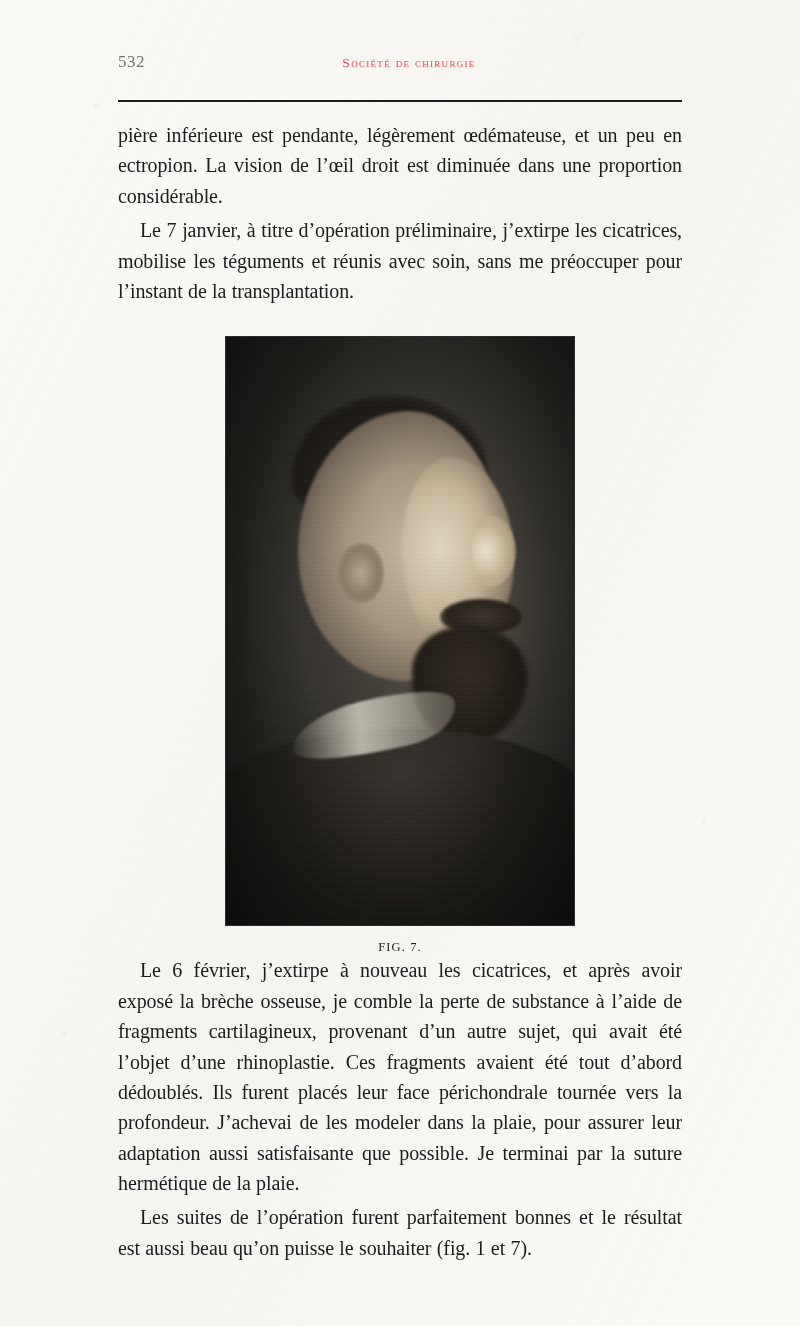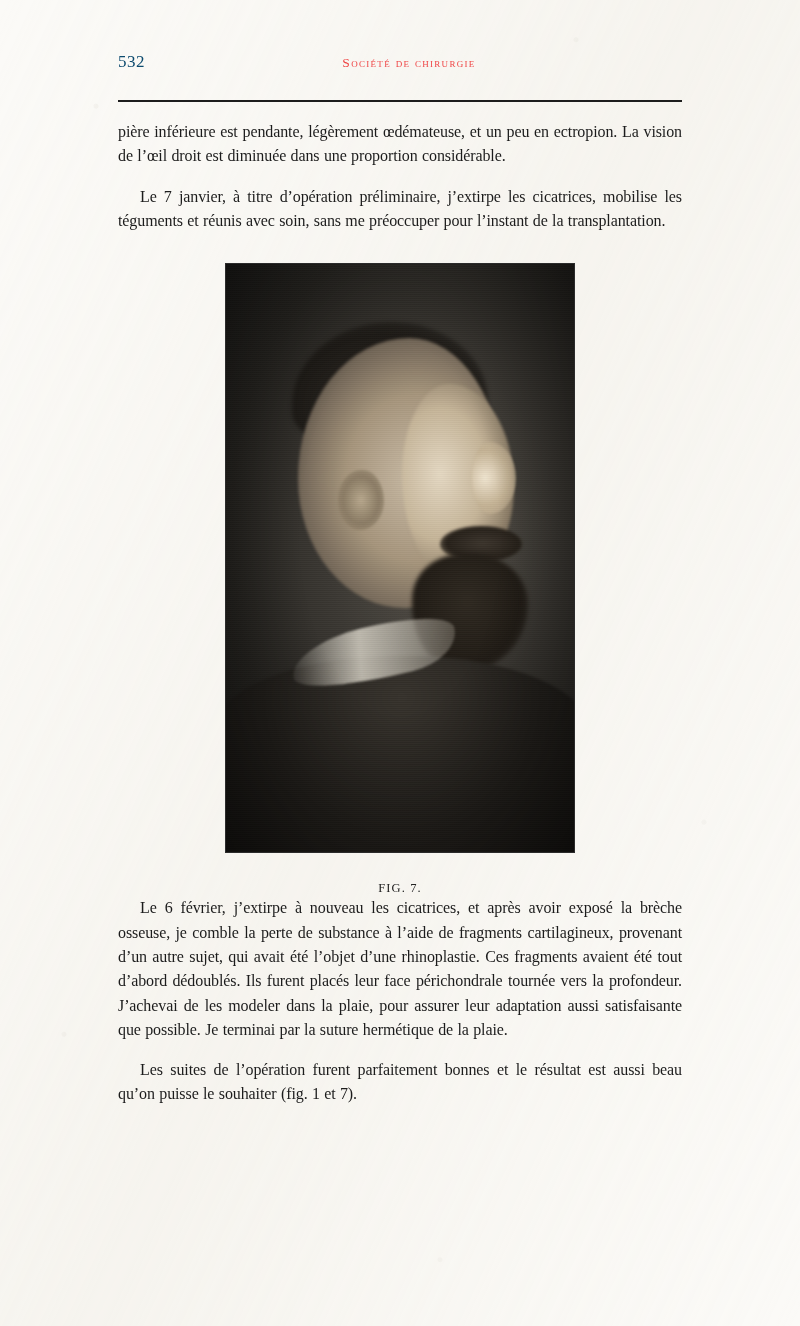--- a/index.html
+++ b/index.html
@@ -43,50 +43,50 @@
   }
   .running-head {
     display: flex;
     align-items: baseline;
     height: 22px;
     margin-bottom: 26px;
   }
   .folio {
     font-size: 17px;
     letter-spacing: .5px;
-    color: #0c4a6e;
+    color: #737373;
     width: 70px;
   }
   .head-title {
     flex: 1;
     text-align: center;
     font-size: 13.5px;
     letter-spacing: 1.3px;
     font-variant: small-caps;
     text-transform: lowercase;
     color: #ef4444;
     padding-right: 52px;
   }
   .head-title::first-letter { text-transform: uppercase; }
   .rule {
     border: 0;
     border-top: 2px solid #1d1d1d;
     margin: 4px 0 18px 0;
     width: 100%;
   }
   p.body {
-    font-size: 16px;
+    font-size: 20px;
     line-height: 1.52;
     text-align: justify;
     margin: 0 0 0 0;
     text-indent: 0;
     color: #1c1c1c;
     word-spacing: .5px;
   }
-  p.body + p.body { margin-top: 16px; }
+  p.body + p.body { margin-top: 4px; }
   p.indent { text-indent: 22px; }
   .figure {
     margin: 30px 0 0 0;
     text-align: center;
   }
   .photo {
     width: 348px;
     height: 588px;
     margin: 0 auto;
     border: 1px solid #2b2b2b;
@@ -173,21 +173,21 @@
   }
   .photo .shoulder {
     position: absolute;
     left: -14px; top: 392px;
     width: 380px; height: 230px;
     background: radial-gradient(ellipse at 50% 18%, #35312b 0%, #221f1b 52%, #171512 100%);
     border-radius: 48% 48% 0 0 / 34% 34% 0 0;
     filter: blur(1.6px);
   }
   .fig-caption {
-    margin-top: 28px;
+    margin-top: 14px;
     font-size: 12.5px;
     letter-spacing: 1.1px;
     font-variant: small-caps;
     color: #222;
   }
   .after-fig { margin-top: 34px; }
   .tight { letter-spacing: -0.1px; }
 </style>
 </head>
 <body>

